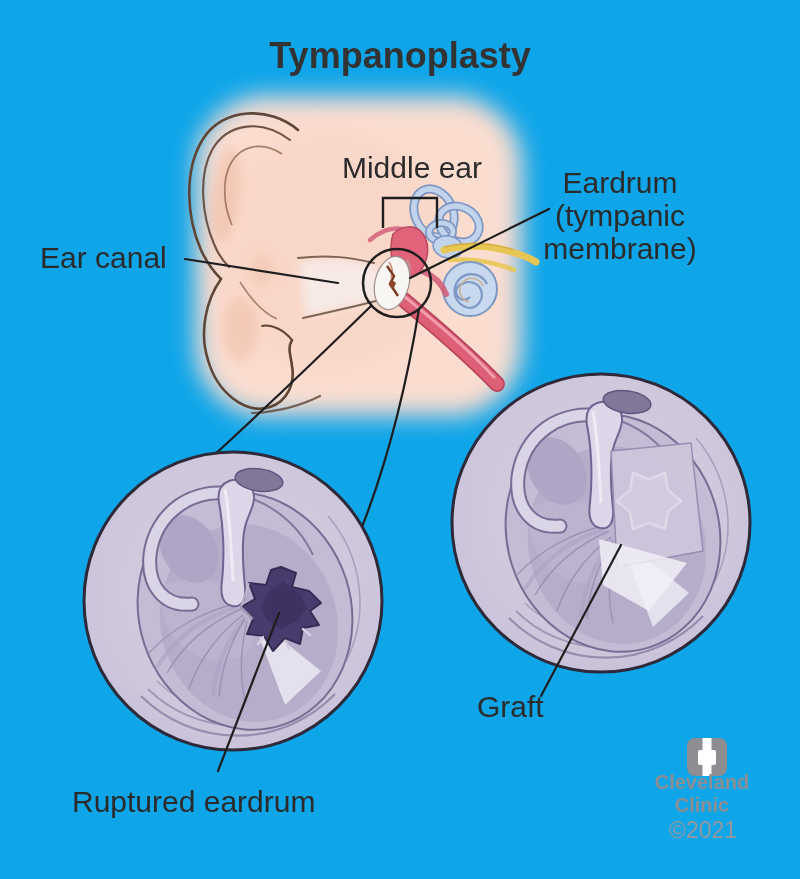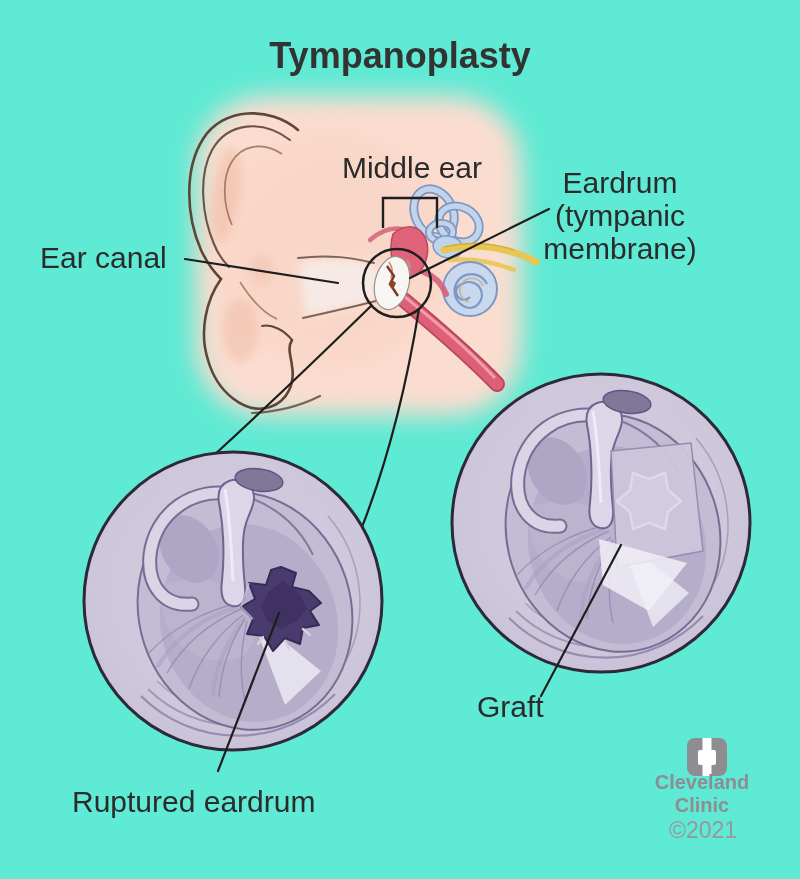--- a/index.html
+++ b/index.html
@@ -1,16 +1,16 @@
 <!DOCTYPE html>
 <html><head>
 <meta charset="utf-8">
 <style>
   html,body{margin:0;padding:0;background:#ffffff;}
-  .canvas{position:relative;width:800px;height:879px;background:#5eead4;overflow:hidden;
+  .canvas{position:relative;width:800px;height:879px;background:#0ea5e9;overflow:hidden;
           font-family:"Liberation Sans", sans-serif;}
   svg{display:block;}
   .title-text{font-size:36px;font-weight:700;fill:#333333;}
   .lbl{font-size:30px;fill:#2b2b2b;}
   .brand{font-size:20px;font-weight:700;fill:#8d8d92;}
   .copy{font-size:23px;fill:#97979c;}
   .leader{stroke:#1e1e1e;stroke-width:2.2;fill:none;stroke-linecap:round;}
   .bracket{stroke:#1e1e1e;stroke-width:2.4;fill:none;}
 </style>
 </head>

